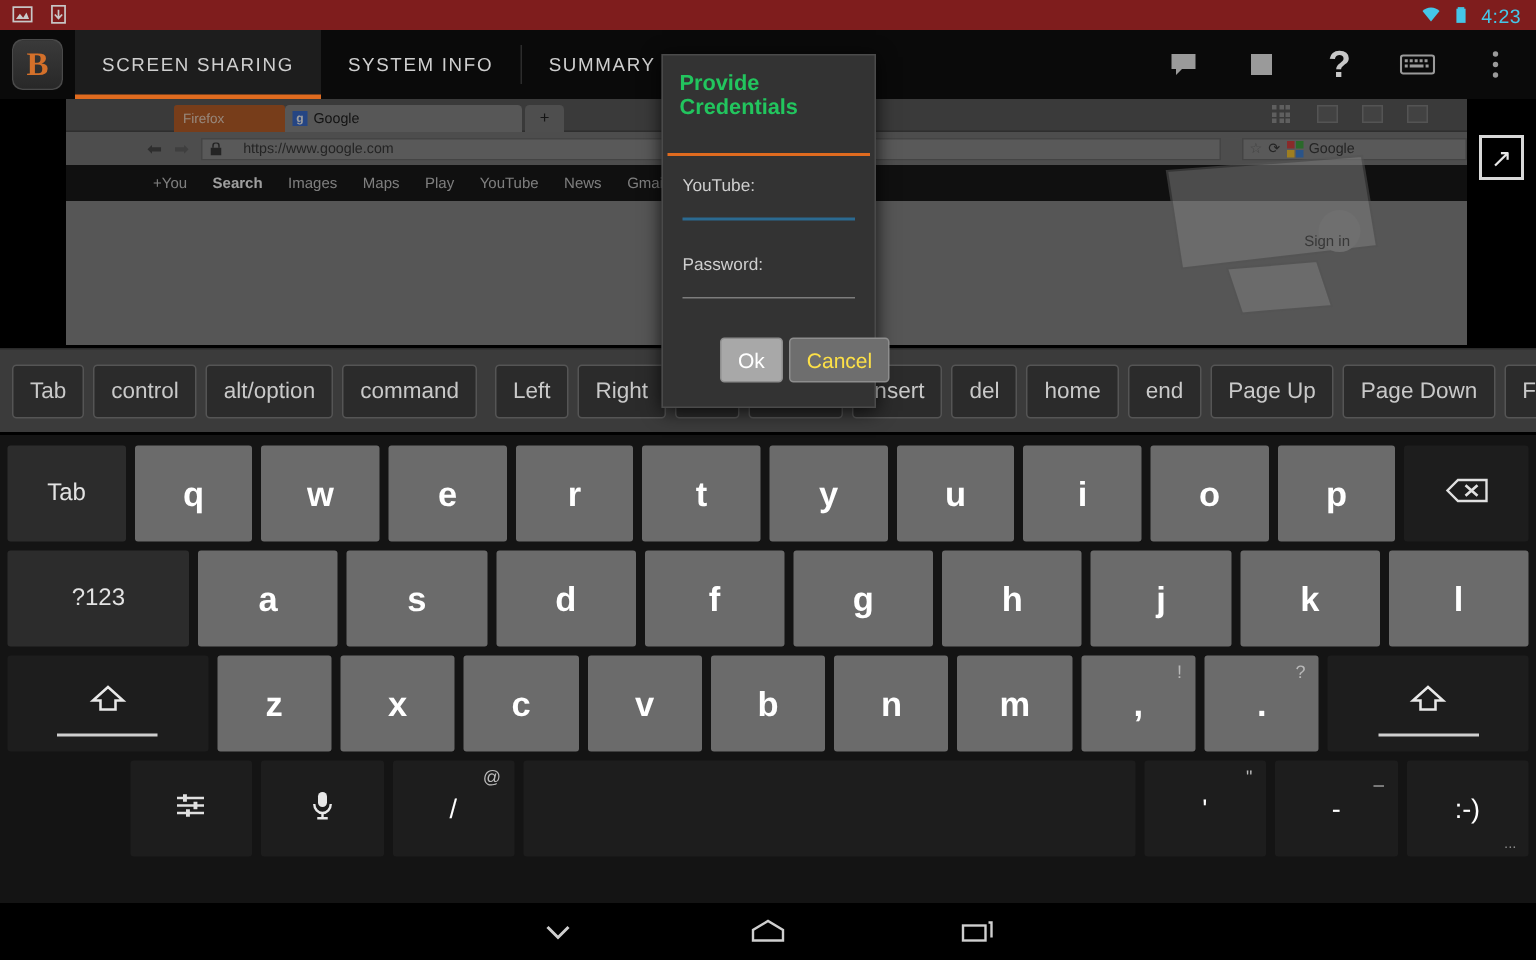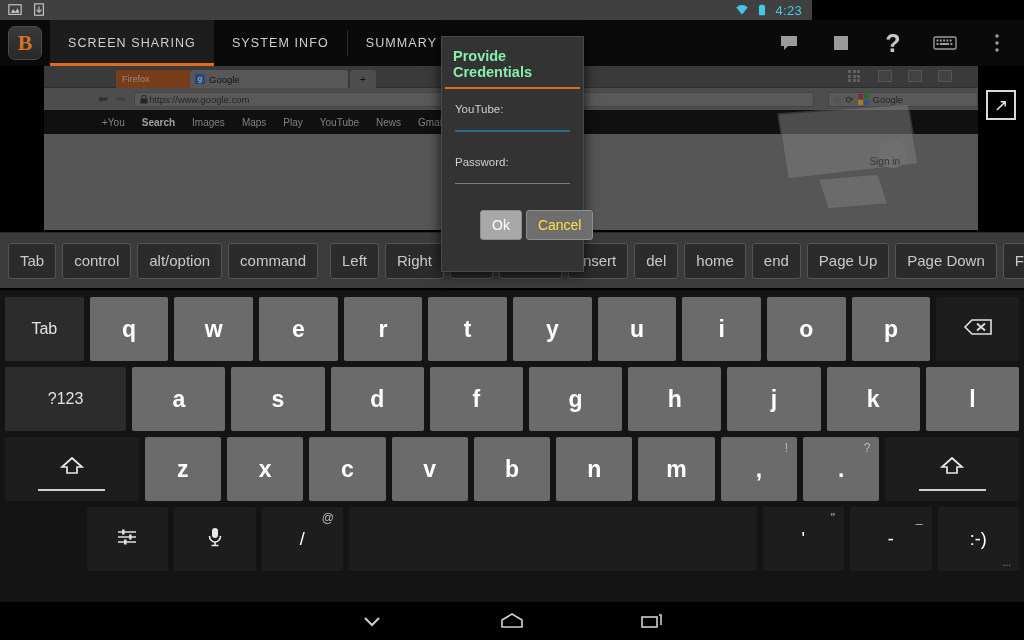--- a/index.html
+++ b/index.html
@@ -5,22 +5,22 @@
   * { box-sizing: border-box; margin:0; padding:0; }
   html,body { background:#000; }
   body {
     width:1024px; height:640px; overflow:hidden;
     font-family:"Liberation Sans", sans-serif;
     color:#e6e6e6; position:relative;
   }
 
   
   #statusbar{
-    position:absolute; left:0; top:0; width:812px; height:20px;
-    background:#404040; display:flex; align-items:center;
+    position:absolute; left:0; top:0; width:1024px; height:20px;
+    background:#7f1d1d; display:flex; align-items:center;
   }
   .sb-left{ display:flex; align-items:center; gap:10px; padding-left:8px; }
   .sb-right{ margin-left:auto; display:flex; align-items:center; gap:6px; padding-right:10px; }
   .sb-ico{ width:14px; height:14px; display:block; }
   .sb-time{ color:#45c6e8; font-size:13px; letter-spacing:.3px; }
 
   
   #actionbar{
     position:absolute; left:0; top:20px; width:1024px; height:46px;
     background:#0a0a0a; display:flex; align-items:stretch;
@@ -75,21 +75,21 @@
               display:flex; align-items:center; padding-left:6px; margin-left:54px; border-radius:2px 2px 0 0;}
   .ff-tab{ width:158px; height:18px; background:#8d8d8d; display:flex; align-items:center;
            gap:4px; padding-left:5px; font-size:9.5px; color:#1d1d1d; border-radius:3px 3px 0 0;}
   .g-sq{ width:10px; height:10px; background:#3b6fd4; color:#fff; font-size:8px; line-height:10px; text-align:center; font-weight:bold;}
   .ff-newtab{ width:26px; height:18px; background:#7d7d7d; color:#222; font-size:11px;
               display:flex; align-items:center; justify-content:center; border-radius:3px 3px 0 0; margin-left:2px;}
   .ff-urlrow{ position:absolute; left:0; top:22px; width:100%; height:22px; background:#7c7c7c;
               display:flex; align-items:center; gap:8px; padding-left:54px; }
   .nav-arrow{ color:#4a4a4a; font-size:12px; }
   .urlbox{ flex:1; height:15px; background:#8f8f8f; border:1px solid #6d6d6d; display:flex;
-           align-items:center; gap:1px; padding:0 5px; font-size:9.5px; color:#3a3a3a; margin-right:6px;}
+           align-items:center; gap:14px; padding:0 5px; font-size:9.5px; color:#3a3a3a; margin-right:6px;}
   .searchbox{ width:150px; height:15px; background:#8f8f8f; border:1px solid #6d6d6d;
               display:flex; align-items:center; gap:4px; padding:0 4px; font-size:9.5px; color:#3a3a3a; }
   .g-logo{ width:11px; height:11px; background:
             linear-gradient(#d44,#d44) 0 0/5px 5px no-repeat,
             linear-gradient(#4a4,#4a4) 6px 0/5px 5px no-repeat,
             linear-gradient(#fc3,#fc3) 0 6px/5px 5px no-repeat,
             linear-gradient(#48d,#48d) 6px 6px/5px 5px no-repeat;}
   .ff-gbar{ position:absolute; left:0; top:44px; width:100%; height:24px; background:#1a1a1a;
             display:flex; align-items:center; gap:17px; padding-left:58px; font-size:10px; color:#ccc;}
   .ff-gbar b{ color:#fff; }
@@ -139,21 +139,21 @@
     display:flex; align-items:center; justify-content:center; gap:100px;
   }
   .nav-ico{ width:40px; height:26px; display:flex; align-items:center; justify-content:center; color:#cfcfcf; }
 
   
   #scrim{ position:absolute; left:0; top:0; width:1024px; height:640px; background:transparent; }
   #dialog{
     position:absolute; left:441px; top:36px; width:143px; height:236px;
     background:#333333; border:1px solid #4a4a4a; box-shadow:0 2px 12px rgba(0,0,0,.8);
   }
-  #dlg-title{ font-size:14.5px; font-weight:bold; color:#86efac; padding:11px 11px 7px 11px; }
+  #dlg-title{ font-size:14.5px; font-weight:bold; color:#22c55e; padding:11px 11px 22px 11px; }
   #dlg-rule{ height:2px; background:#e06b1f; margin:0 3px; }
   #dlg-body{ padding:14px 13px 0 13px; }
   .dlg-label{ font-size:11.5px; color:#cfcfcf; margin-bottom:15px; }
   .dlg-field{ height:1px; margin-bottom:24px; }
   .dlg-field.focus{ height:2px; background:#2b6a91; }
   .dlg-field.blur{ height:1px; background:#7d7d7d; }
   #dlg-actions{ display:flex; gap:4px; padding:2px 10px; }
   .dlg-btn{
     height:30px; padding:0 11px; border-radius:3px; border:1px solid #8e8e8e;
     display:flex; align-items:center; justify-content:center; font-size:14px; color:#fde047;

